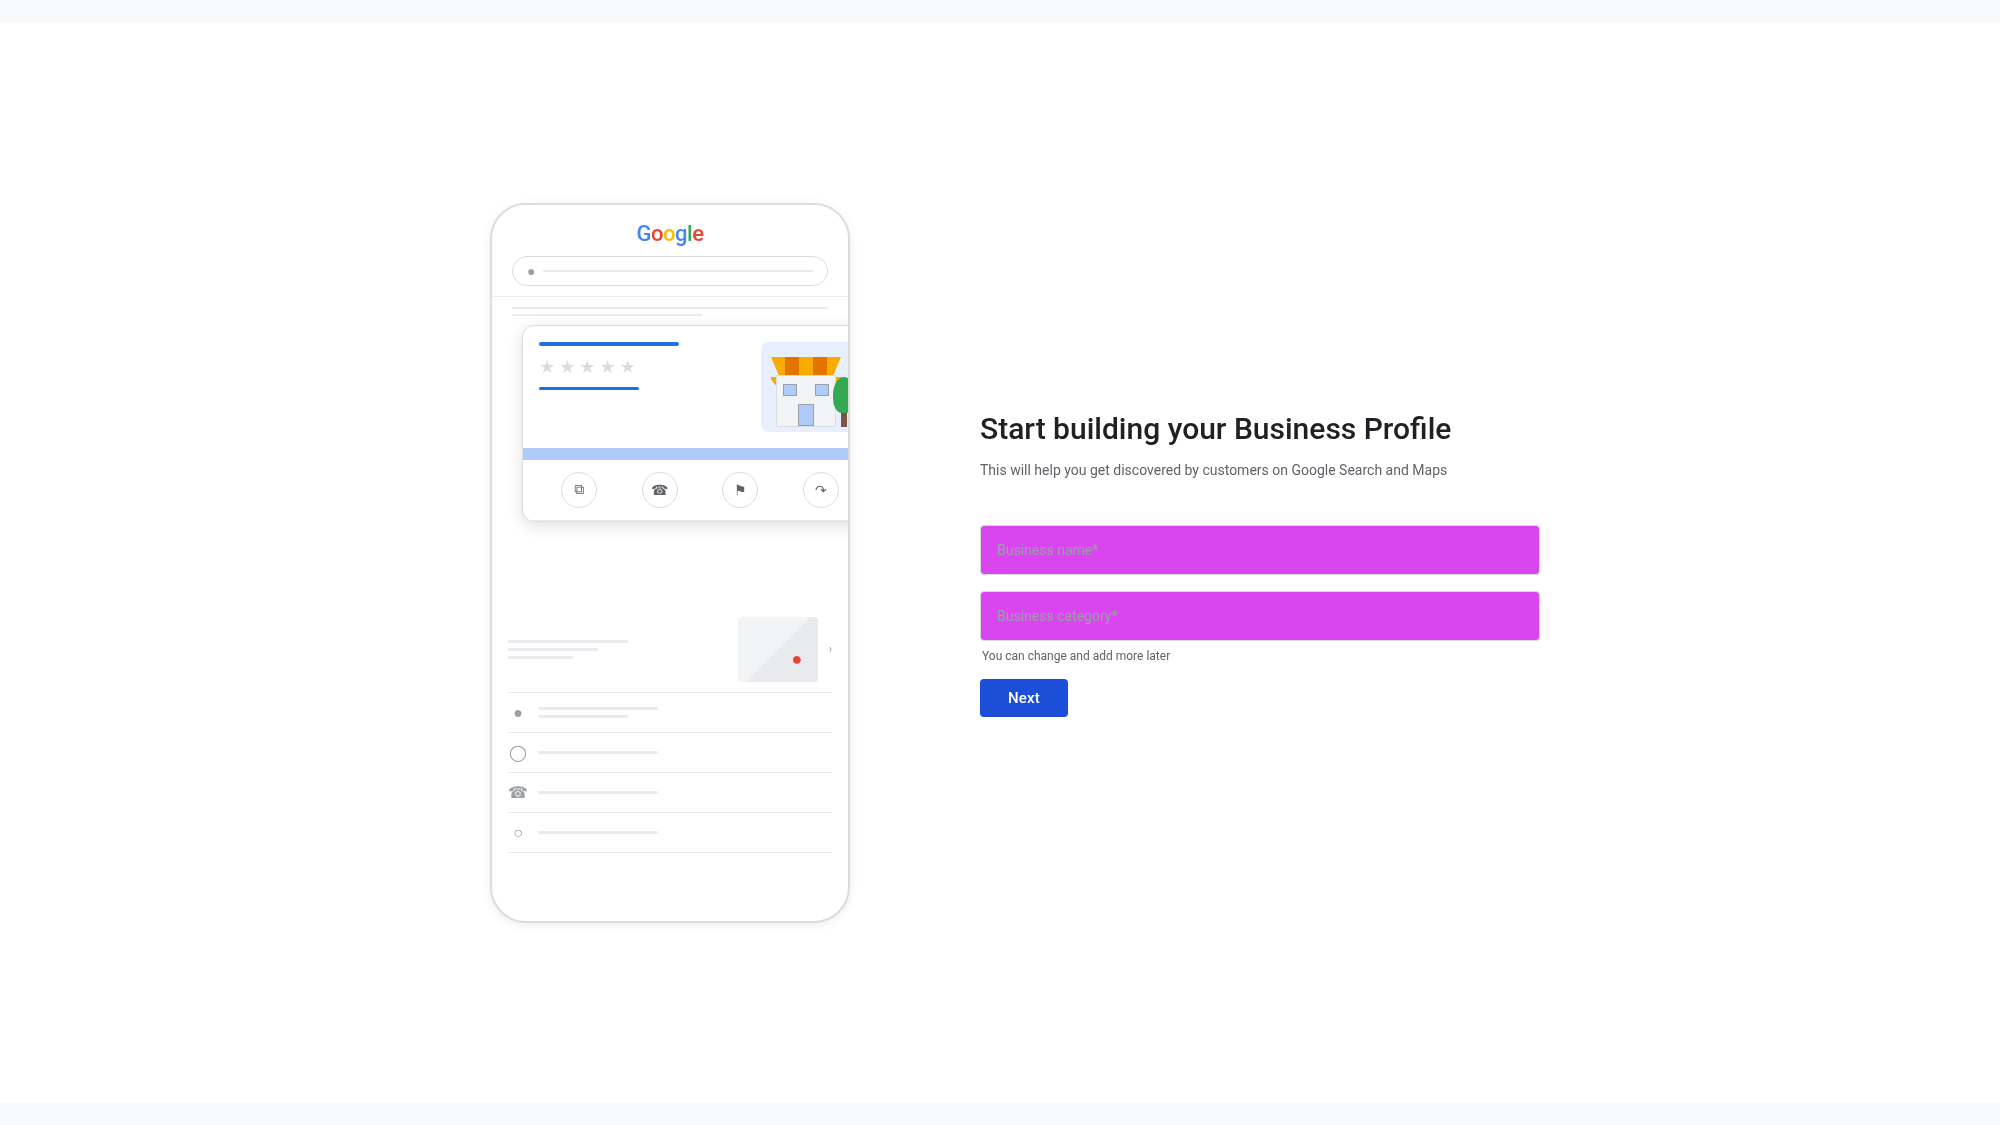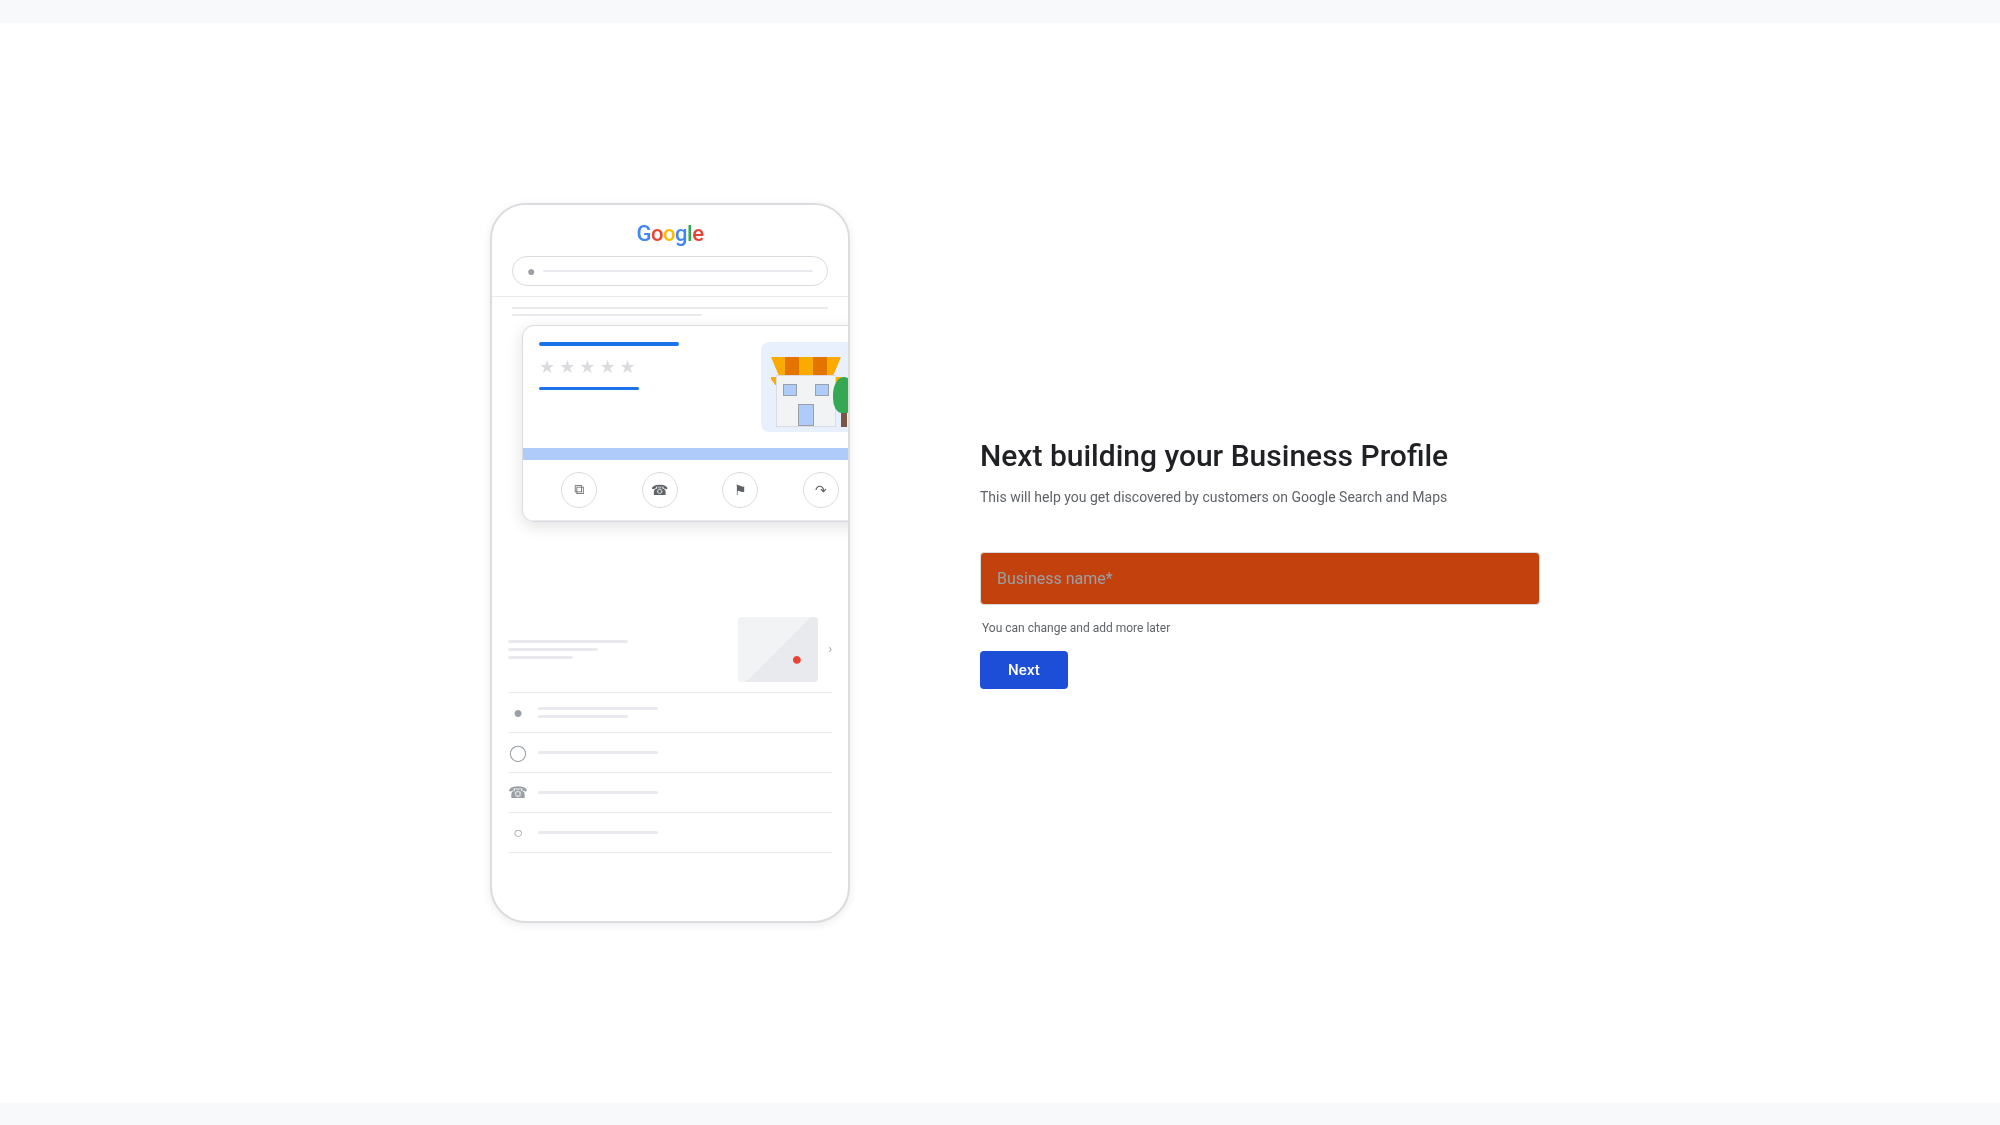--- a/index.html
+++ b/index.html
@@ -338,24 +338,24 @@
       max-width: 480px;
     }
     .form-field {
       margin-bottom: 16px;
     }
     .form-input {
       width: 100%;
       padding: 16px 16px;
       border: 1px solid #dadce0;
       border-radius: 4px;
-      font-size: 16px;
+      font-size: 14px;
       color: #202124;
       outline: none;
-      background: #c2410c;
+      background: #d946ef;
       font-family: inherit;
     }
     .form-input::placeholder {
       color: #9aa0a6;
     }
     .field-helper {
       font-size: 12px;
       color: #5f6368;
       margin-top: 8px;
       padding-left: 2px;
@@ -498,28 +498,29 @@
             <div class="content-lines">
               <div class="content-line long"></div>
             </div>
           </div>
         </div>
       </div>
     </div>
   </div>
 
   <div class="form-area">
-    <h1 class="page-title">Next building your Business Profile</h1>
+    <h1 class="page-title">Start building your Business Profile</h1>
     <p class="page-subtitle">This will help you get discovered by customers on Google Search and Maps</p>
 
     <div class="form-field">
       <input class="form-input" type="text" placeholder="Business name*" style="">
     </div>
 
     <div class="form-field">
+      <input class="form-input" type="text" placeholder="Business category*" style="">
       <p class="field-helper">You can change and add more later</p>
     </div>
 
 
     <button class="next-button">Next</button>
   </div>
 
 </div>
 
 </body></html>

